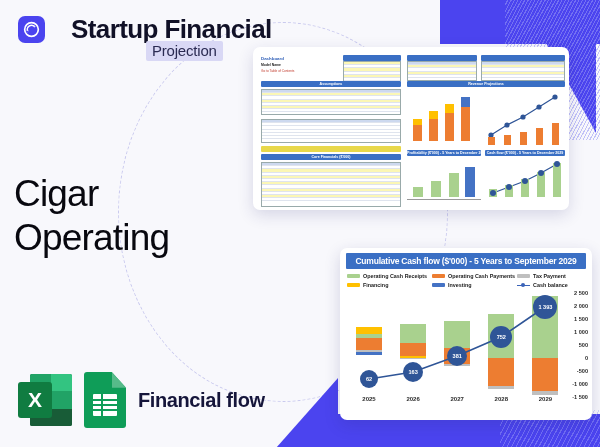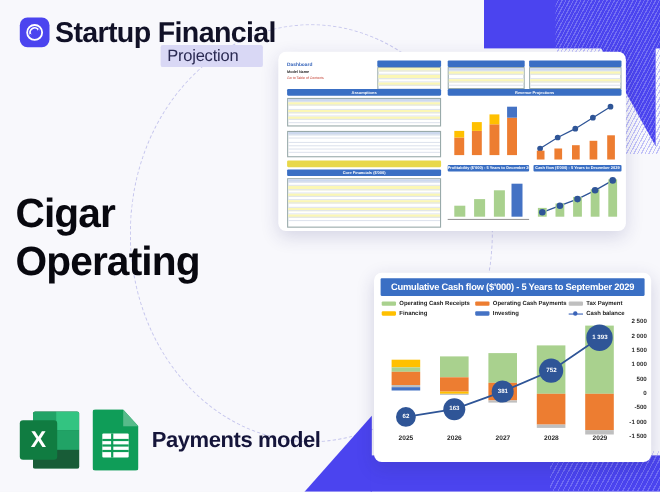--- a/index.html
+++ b/index.html
@@ -59,47 +59,47 @@
     left: 118px; top: 22px;
     width: 330px; height: 380px;
     border: 1px dashed #c9c9ee;
     border-radius: 50%;
     background: transparent;
   }
 
   
   .brand {
     position: absolute; left: 18px; top: 14px;
-    display: flex; align-items: center; gap: 5px;
+    display: flex; align-items: center; gap: 26px;
   }
   .brand-mark {
     width: 27px; height: 27px; border-radius: 7px;
     background: #4b44ef;
     display: flex; align-items: center; justify-content: center;
     flex: 0 0 auto;
   }
   .brand-mark svg { display: block; }
   .brand-title {
     font-size: 26px; font-weight: 700; color: #111127;
     letter-spacing: -0.6px; white-space: nowrap;
   }
   .brand-sub {
     position: absolute; left: 146px; top: 41px;
     font-size: 15px; color: #2a2a52;
     background: #d9d8f5;
-    padding: 1px 22px 2px 6px;
+    padding: 1px 6px 2px 6px;
     border-radius: 2px;
     letter-spacing: -0.2px;
   }
 
   
   .hero {
     position: absolute; left: 14px; top: 172px;
     font-size: 37px; line-height: 44px;
-    font-weight: 700; color: #08080f;
+    font-weight: 400; color: #08080f;
     letter-spacing: -0.8px;
   }
 
   
   .footer {
     position: absolute; left: 18px; top: 372px;
     display: flex; align-items: center; gap: 12px;
   }
   .icon-excel { position: relative; width: 54px; height: 56px; }
   .icon-excel .xl-body {
@@ -282,21 +282,21 @@
     <div class="icon-sheets">
       <div class="sh-body"></div>
       <div class="sh-fold"></div>
       <div class="sh-grid">
         <i style="left:0;top:5px;width:24px;height:1.6px"></i>
         <i style="left:0;top:10px;width:24px;height:1.6px"></i>
         <i style="left:0;top:15px;width:24px;height:1.6px"></i>
         <i style="left:8px;top:0;width:1.6px;height:22px"></i>
       </div>
     </div>
-    <div class="footer-label">Payments model</div>
+    <div class="footer-label">Financial flow</div>
   </div>
 
   <div class="dash-card">
     <div class="dash-inner">
 
       <div class="dz dz-title" style="left:4px;top:5px">Dashboard</div>
       <div class="dz dz-txt" style="left:4px;top:12px;font-weight:700">Model Name</div>
       <div class="dz dz-red" style="left:4px;top:18px">Go to Table of Contents</div>
 
       <div class="dz" style="left:86px;top:4px;width:58px">

